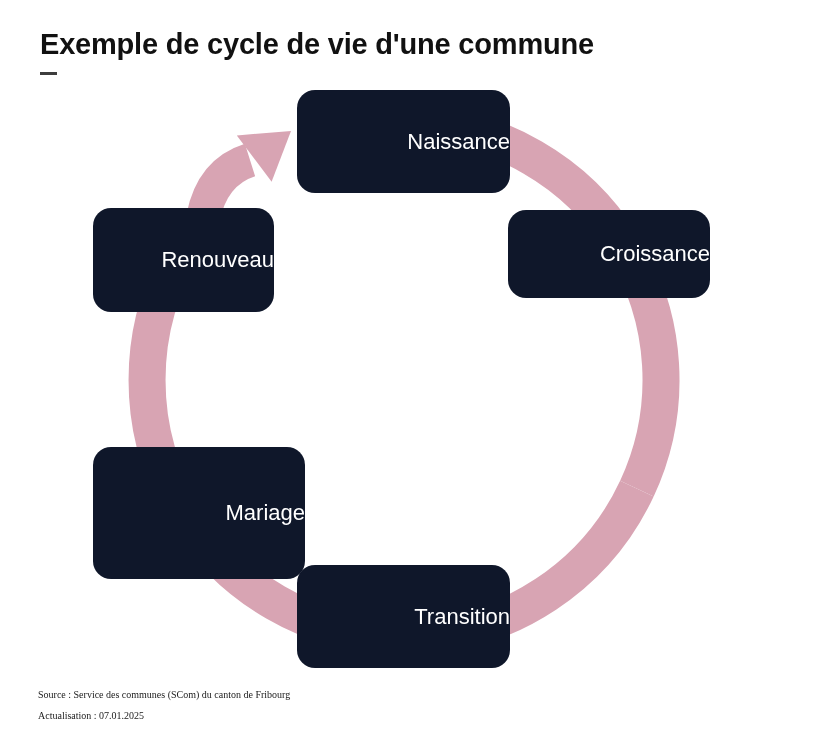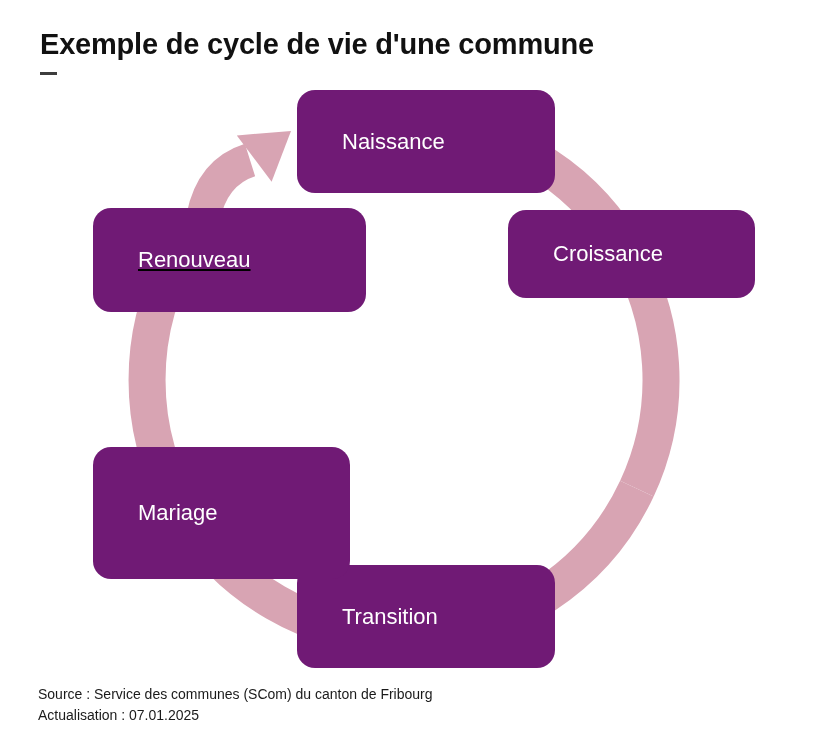--- a/index.html
+++ b/index.html
@@ -40,47 +40,47 @@
     width: 819px;
     height: 729px;
   }
   .connector-svg {
     position: absolute;
     left: 0;
     top: 0;
   }
   .node {
     position: absolute;
-    background: #701a75;
+    background: #0f172a;
     border-radius: 18px;
     display: flex;
     align-items: center;
-    justify-content: flex-start;
+    justify-content: flex-end;
     text-align: center;
-    padding-left: 45px;
   }
   .node-label {
     color: #ffffff;
     font-size: 22px;
     line-height: 28px;
     white-space: pre-line;
   }
   .node-naissance  { left: 297px; top:  90px; width: 213px; height: 103px; }
   .node-croissance { left: 508px; top: 210px; width: 202px; height: 88px; }
   .node-maturite   { left: 512px; top: 393px; width: 231px; height: 158px; border-radius: 20px; }
   .node-transition { left: 297px; top: 565px; width: 213px; height: 103px; }
   .node-mariage    { left:  93px; top: 447px; width: 212px; height: 132px; }
-  .node-renouveau  { left:  93px; top: 208px; width: 228px; height: 104px; text-decoration: underline; }
+  .node-renouveau  { left:  93px; top: 208px; width: 181px; height: 104px; }
   .footer {
     position: absolute;
     left: 38px;
     top: 684px;
-    font-size: 14px;
+    font-size: 10px;
     line-height: 21px;
     color: #1a1a1a;
+    font-family: Liberation Serif, serif;
   }
 </style>
 </head>
 <body>
 
 <div class="page">
 
   <div class="page-title">Exemple de cycle de vie d'une commune</div>
   <div class="title-dash"></div>
 

